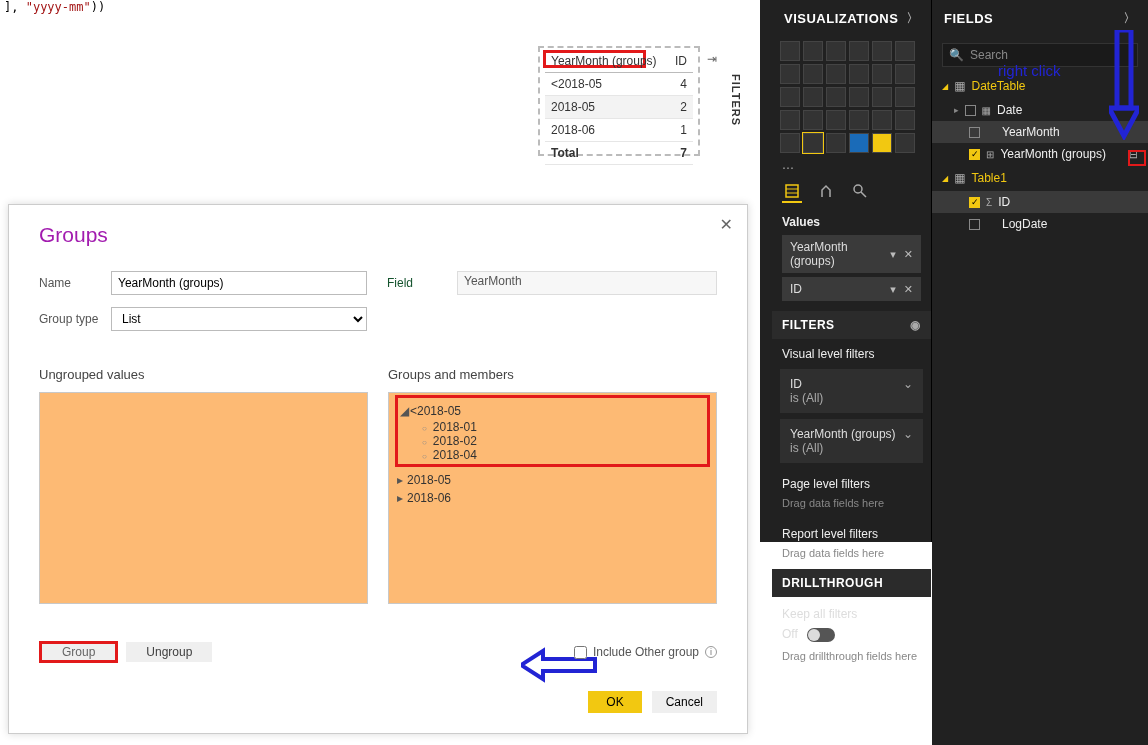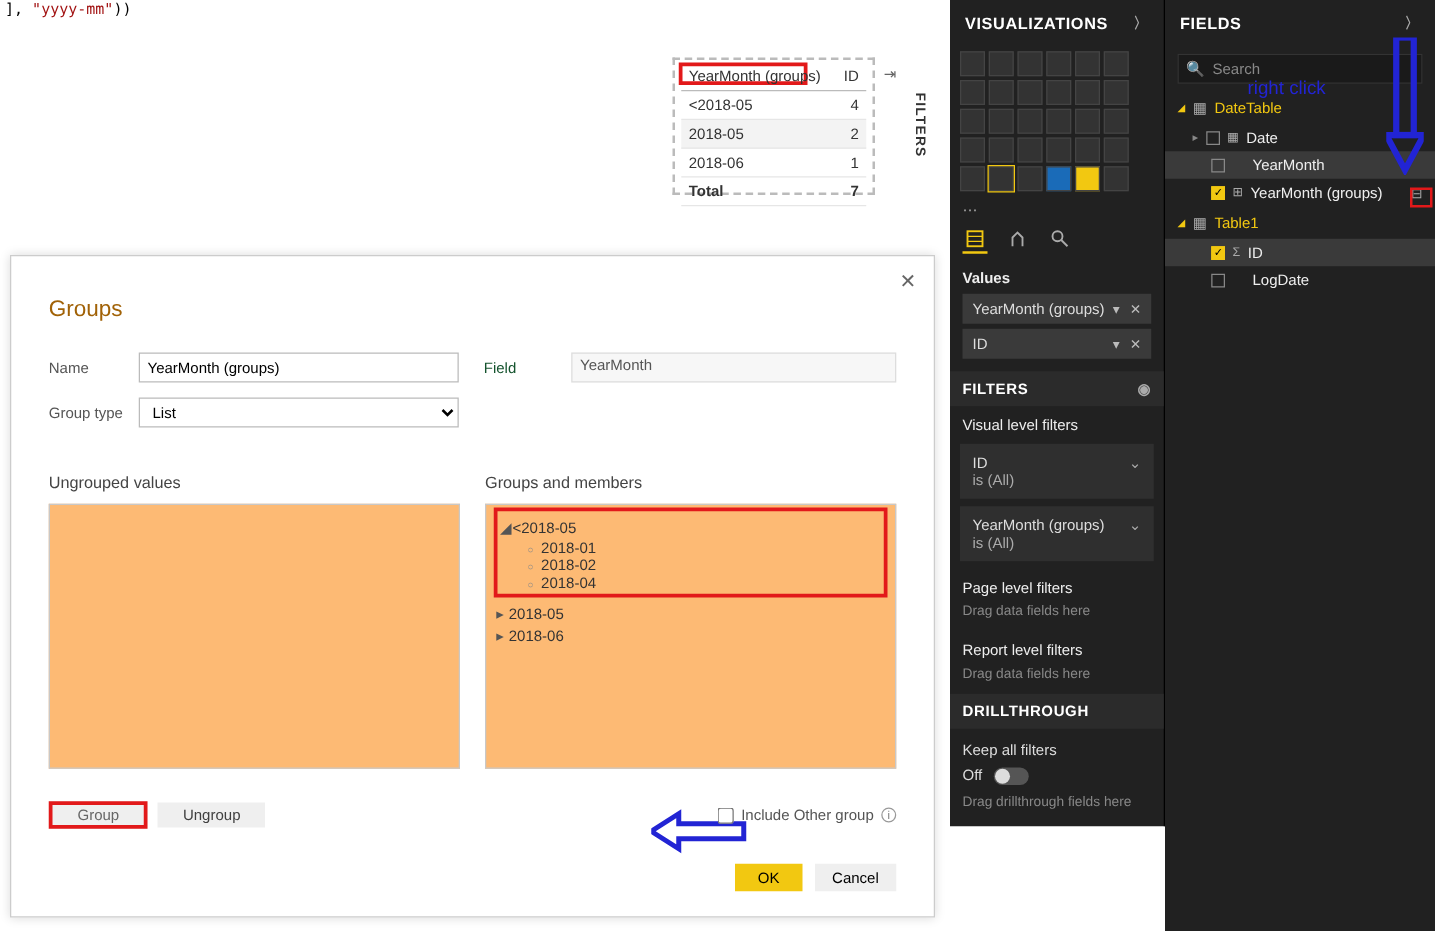--- a/index.html
+++ b/index.html
@@ -78,22 +78,22 @@
     border: 1px solid #ccc;
     background: #fff;
     box-shadow: 0 0 8px rgba(0,0,0,0.15);
     padding: 16px 30px;
   }
   .dialog-close {
     position:absolute; top:10px; right:14px;
     font-size:16px; color:#666; cursor:pointer;
   }
   .dialog h2 {
-    font-size: 18px; font-weight: 300; color: #a16207;
-    margin: 16px 0 24px;
+    font-size: 21px; font-weight: 300; color: #a21caf;
+    margin: 2px 0 24px;
   }
   .form-row {
     display: flex; align-items: center; margin-bottom: 12px;
   }
   .form-row .lbl { width: 72px; color:#555; }
   .form-row input, .form-row select, .form-row .ro {
     border: 1px solid #bbb; height: 24px; padding: 2px 6px;
     font-size: 12px; background:#fff;
   }
   .form-row .name-in { width: 256px; }
@@ -138,22 +138,22 @@
 
   .dialog-footer {
     position:absolute; right:30px; bottom:20px;
     display:flex; gap:10px;
   }
   .btn-primary { background:#f2c811; border:none; padding:4px 18px; font-size:12px;}
   .btn-sec { background:#efefef; border:none; padding:4px 14px; font-size:12px;}
 
   
   .viz-pane {
-    position:absolute; left:760px; top:0; width:172px; height:661px;
-    background:#212121; color:#ddd; border-right:1px solid #000;
+    position:absolute; left:760px; top:0; width:172px; height:542px;
+    background:#212121; color:#ddd; border-right:1px solid #000;padding-left:12px;
   }
   .pane-header {
     padding:10px 12px; font-size:13px; font-weight:600; color:#fff;
     display:flex; justify-content:space-between; align-items:center;
     letter-spacing:0.5px;
   }
   .pane-header .chev { color:#aaa; font-size:12px;}
   .viz-icons {
     display:flex; flex-wrap:wrap; gap:3px; padding:4px 8px;
   }

